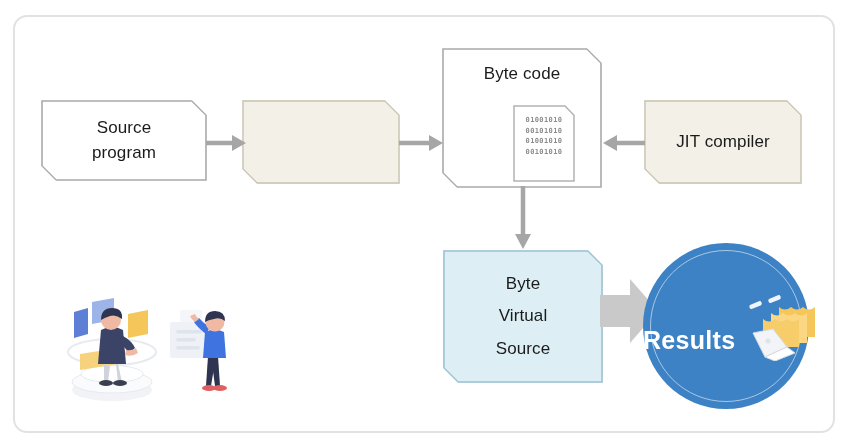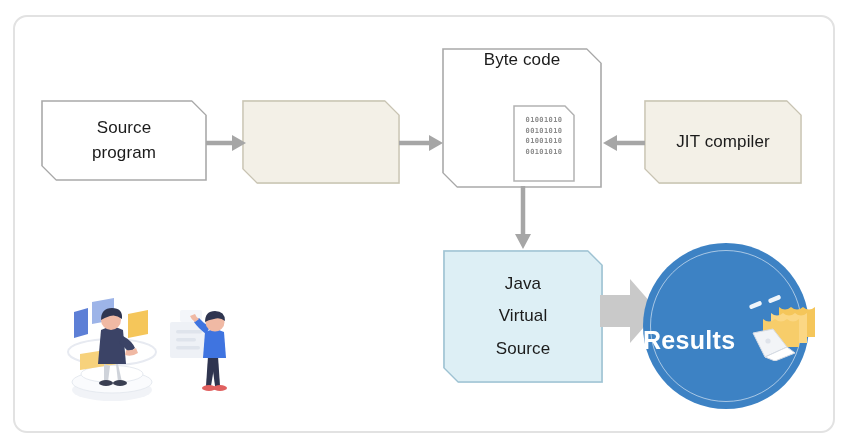--- a/index.html
+++ b/index.html
@@ -21,21 +21,21 @@
   .tag-border{position:absolute;inset:0;}
   .tag-border svg{display:block;width:100%;height:100%;overflow:visible;}
 
   
   #source-program{left:41px;top:100px;width:166px;height:81px;background:#ffffff;}
   
   #compiler{left:242px;top:100px;width:158px;height:84px;background:#f3f0e7;}
   
   #byte-code{left:442px;top:48px;width:160px;height:140px;background:#ffffff;
              align-items:flex-start;}
-  #byte-code .lbl{width:100%;}
+  #byte-code .lbl{margin-top:14px;width:100%;}
   
   #jit-compiler{left:644px;top:100px;width:158px;height:84px;background:#f3f0e7;}
   
   #jvm{left:443px;top:250px;width:160px;height:133px;background:#ddeff5;}
   #jvm .lbl{font-size:17px;line-height:1.9;}
 
   
   .binchip{position:absolute;left:71px;top:57px;width:62px;height:77px;background:#fff;
            box-sizing:border-box;
            clip-path:polygon(0 0, calc(100% - 9px) 0, 100% 9px, 100% 100%, 0 100%);}
@@ -122,21 +122,21 @@
     <div class="lbl">JIT compiler</div>
   </div>
 
   <div class="node tag" id="jvm">
     <div class="tag-border">
       <svg viewBox="0 0 160 133" preserveAspectRatio="none">
         <path d="M1,1 H145 L159,15 V132 H15 L1,118 Z" fill="none" stroke="#9fc2d2" stroke-width="1.6"></path>
       </svg>
     </div>
     <div class="lbl">
-      <span>Java</span><br>
+      <span>Byte</span><br>
       <span>Virtual</span><br>
       <span>Source</span>
     </div>
   </div>
 
   <div class="arrow" style="left:206px;top:131px;">
     <svg width="42" height="24" viewBox="0 0 42 24">
       <line x1="0" y1="12" x2="27" y2="12" stroke="#a6a6a6" stroke-width="4.5"></line>
       <path d="M26,4 L40,12 L26,20 Z" fill="#a6a6a6"></path>
     </svg>

